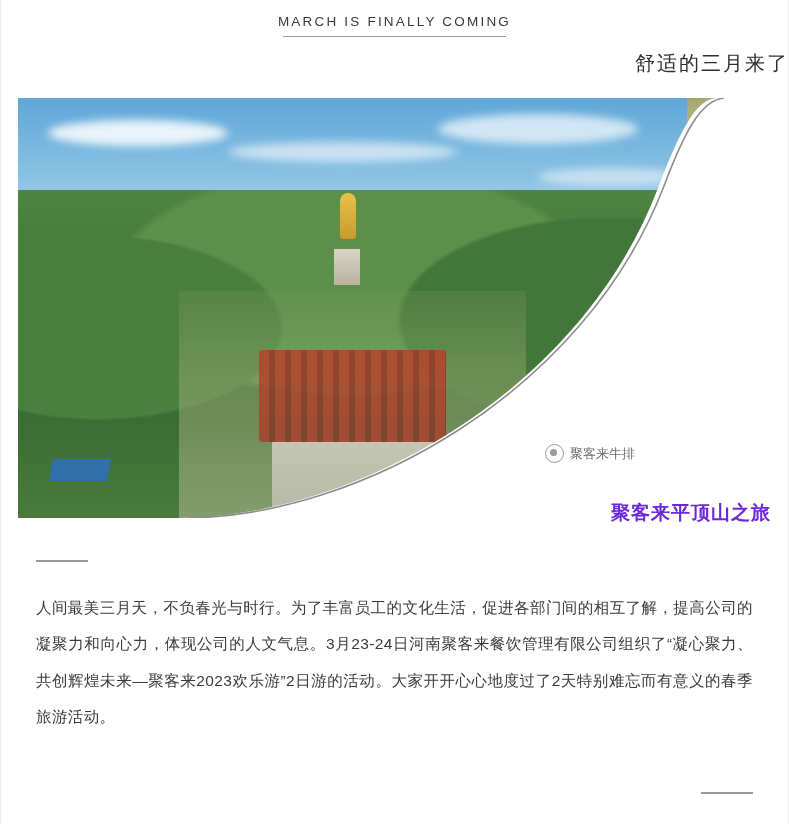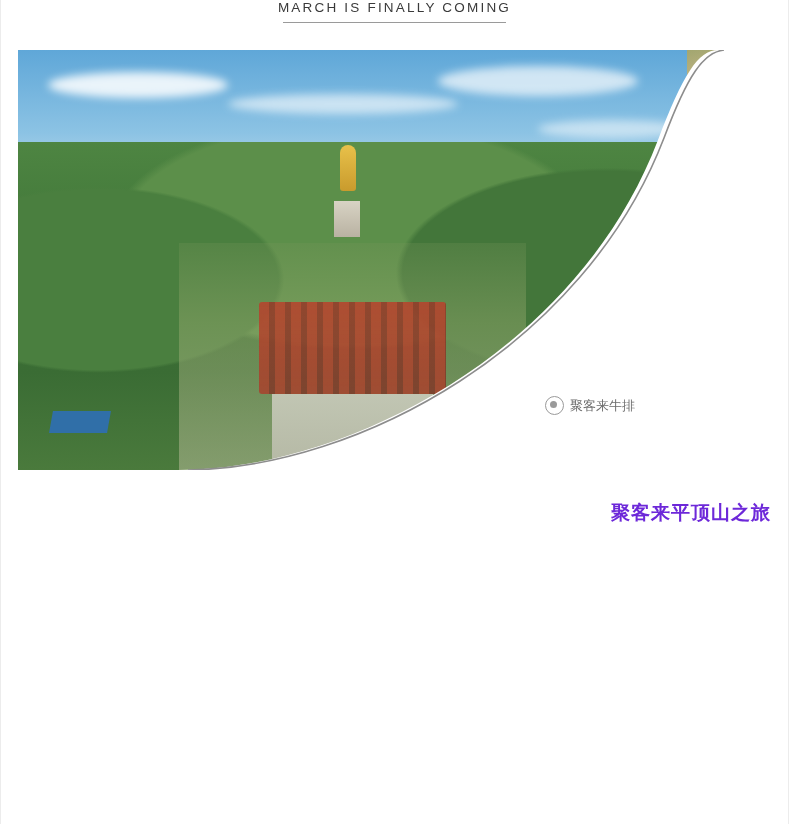--- a/index.html
+++ b/index.html
@@ -17,20 +17,21 @@
   .page {
     position: relative;
     width: 789px;
     height: 824px;
     background: #ffffff;
     box-sizing: border-box;
   }
 
   
   .header {
+    padding-top: 14px;
     text-align: right;
   }
   .eyebrow-wrap {
     display: flex;
     align-items: center;
     justify-content: center;
   }
   .eyebrow {
     font-size: 13.5px;
     letter-spacing: 2.2px;
@@ -49,21 +50,21 @@
     font-size: 20px;
     color: #2f2f2f;
     letter-spacing: 2px;
     margin-top: 13px;
     font-weight: 400;
   }
 
   
   .media {
     position: relative;
-    margin: 27px 18px 0 18px;
+    margin: 21px 18px 0 18px;
     height: 420px;
     overflow: hidden;
     background: #fdba74;
     text-align: right;
   }
 
   
   .media-right {
     position: absolute;
     right: 0;
@@ -272,20 +273,21 @@
 <div class="page">
 
   <div class="edge-left"></div>
   <div class="edge-right"></div>
 
   <div class="header">
     <div class="eyebrow-wrap">
       <div class="eyebrow">MARCH IS FINALLY COMING</div>
     </div>
     <div class="eyebrow-rule"></div>
+    <div class="title-cn">舒适的三月来了</div>
   </div>
 
   <div class="media">
 
     <div class="media-right"></div>
 
     <div class="media-main">
       <div class="sky"></div>
       <div class="cloud c1"></div>
       <div class="cloud c2"></div>
@@ -306,14 +308,19 @@
     </svg>
 
     <div class="brand">
       <span class="brand-logo"></span>
       <span>聚客来牛排</span>
     </div>
   </div>
 
   <div class="caption">聚客来平顶山之旅</div>
 
+  <div class="body-wrap">
+    <div class="rule-top"></div>
+    <p class="paragraph">人间最美三月天，不负春光与时行。为了丰富员工的文化生活，促进各部门间的相互了解，提高公司的凝聚力和向心力，体现公司的人文气息。3月23-24日河南聚客来餐饮管理有限公司组织了“凝心聚力、共创辉煌未来—聚客来2023欢乐游”2日游的活动。大家开开心心地度过了2天特别难忘而有意义的春季旅游活动。</p>
+    <div class="rule-bottom"></div>
+  </div>
 
 </div>
 
 </body></html>

